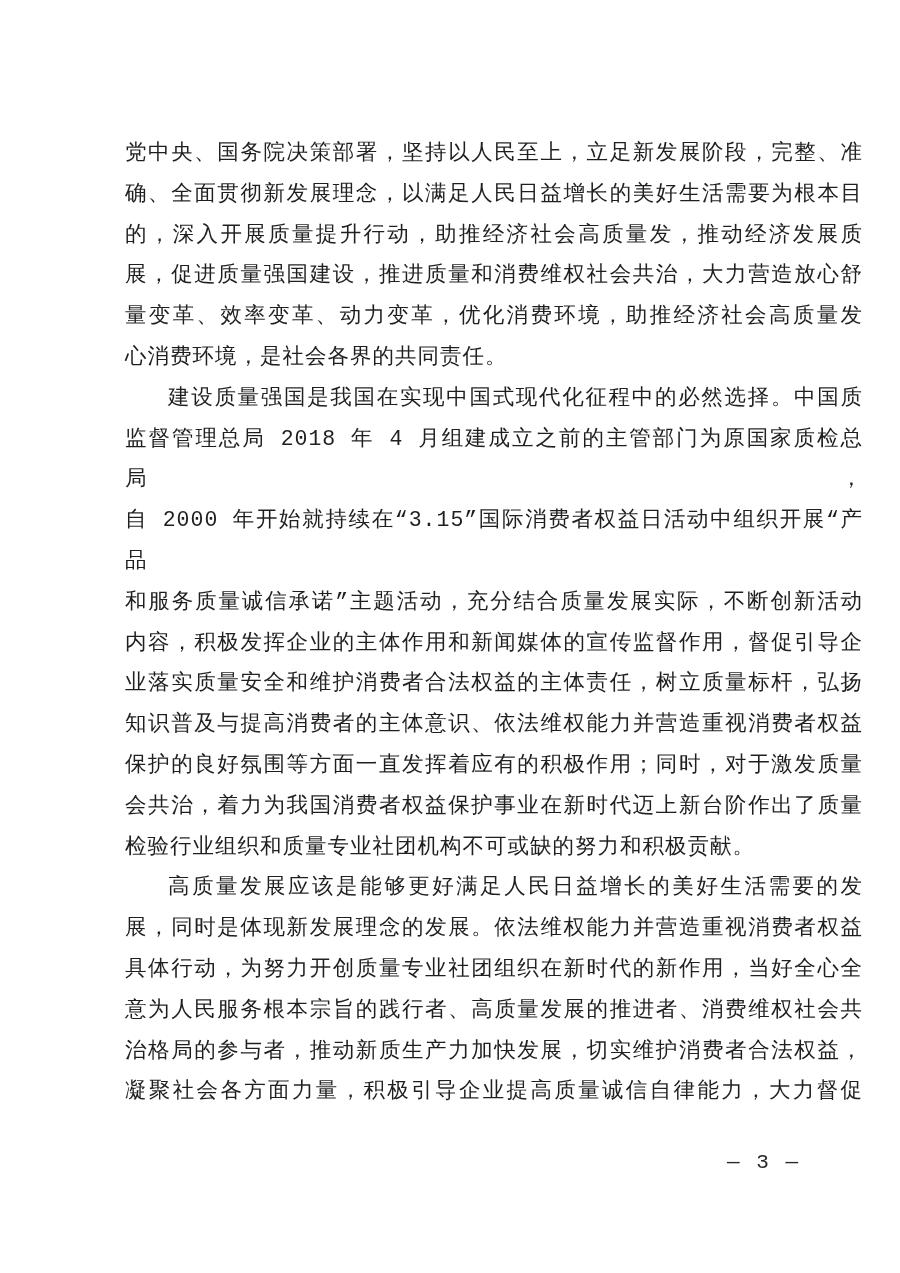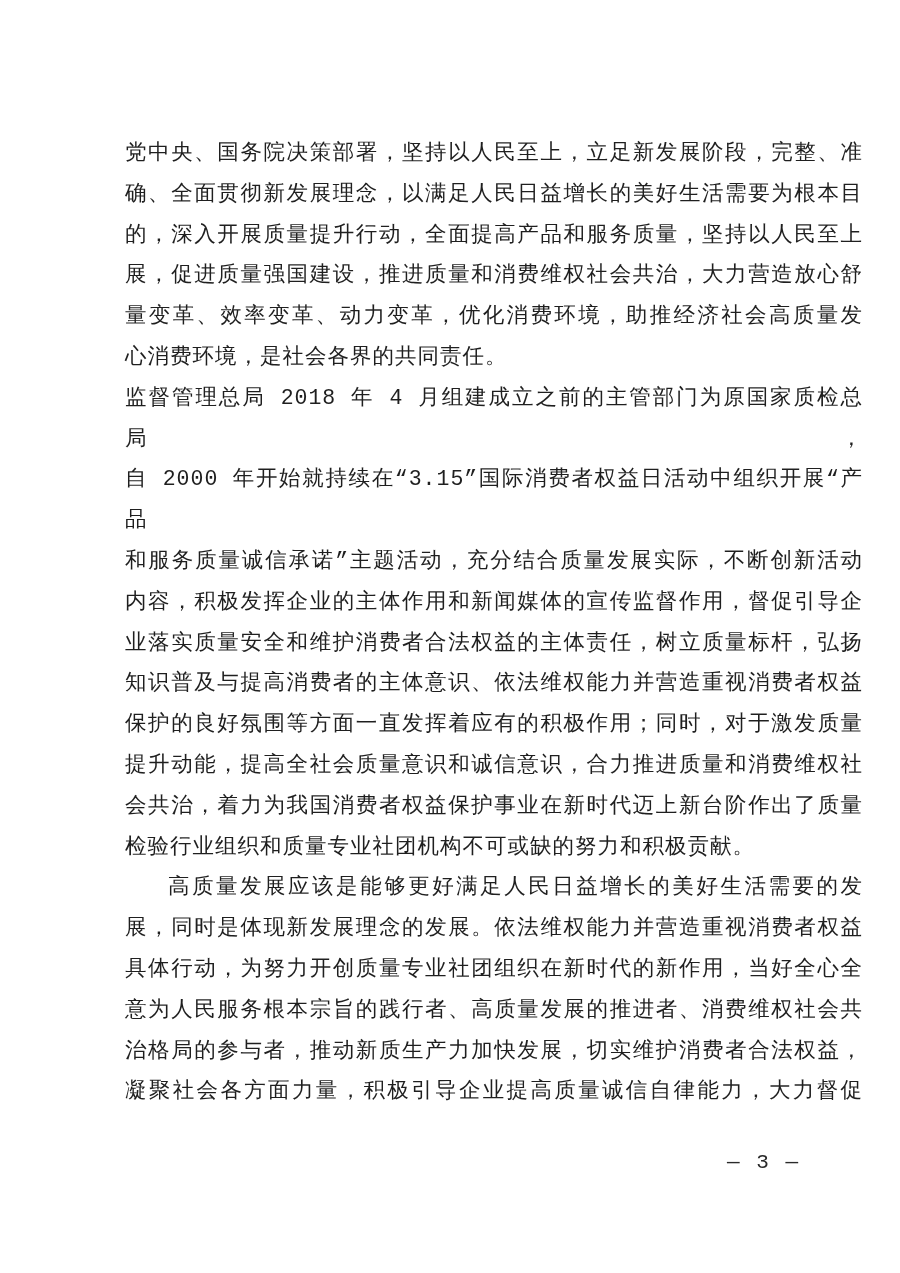--- a/index.html
+++ b/index.html
@@ -53,34 +53,34 @@
   }
 </style>
 </head>
 <body>
 
 <div class="page">
   <div class="content">
       <div class="paragraph">
         <div class="line">党中央、国务院决策部署，坚持以人民至上，立足新发展阶段，完整、准</div>
         <div class="line">确、全面贯彻新发展理念，以满足人民日益增长的美好生活需要为根本目</div>
-        <div class="line">的，深入开展质量提升行动，全面提高产品和服务质量，坚持以人民至上</div>
+        <div class="line">的，深入开展质量提升行动，助推经济社会高质量发，推动经济发展质</div>
         <div class="line">展，促进质量强国建设，推进质量和消费维权社会共治，大力营造放心舒</div>
         <div class="line">量变革、效率变革、动力变革，优化消费环境，助推经济社会高质量发</div>
         <div class="line last-line">心消费环境，是社会各界的共同责任。</div>
       </div>
       <div class="paragraph">
+        <div class="line indent">建设质量强国是我国在实现中国式现代化征程中的必然选择。中国质</div>
         <div class="line">监督管理总局 2018 年 4 月组建成立之前的主管部门为原国家质检总局，</div>
         <div class="line">自 2000 年开始就持续在“3.15”国际消费者权益日活动中组织开展“产品</div>
         <div class="line">和服务质量诚信承诺”主题活动，充分结合质量发展实际，不断创新活动</div>
         <div class="line">内容，积极发挥企业的主体作用和新闻媒体的宣传监督作用，督促引导企</div>
         <div class="line">业落实质量安全和维护消费者合法权益的主体责任，树立质量标杆，弘扬</div>
         <div class="line">知识普及与提高消费者的主体意识、依法维权能力并营造重视消费者权益</div>
         <div class="line">保护的良好氛围等方面一直发挥着应有的积极作用；同时，对于激发质量</div>
-        <div class="line">提升动能，提高全社会质量意识和诚信意识，合力推进质量和消费维权社</div>
         <div class="line">会共治，着力为我国消费者权益保护事业在新时代迈上新台阶作出了质量</div>
         <div class="line last-line">检验行业组织和质量专业社团机构不可或缺的努力和积极贡献。</div>
       </div>
       <div class="paragraph">
         <div class="line indent">高质量发展应该是能够更好满足人民日益增长的美好生活需要的发</div>
         <div class="line">展，同时是体现新发展理念的发展。依法维权能力并营造重视消费者权益</div>
         <div class="line">具体行动，为努力开创质量专业社团组织在新时代的新作用，当好全心全</div>
         <div class="line">意为人民服务根本宗旨的践行者、高质量发展的推进者、消费维权社会共</div>
         <div class="line">治格局的参与者，推动新质生产力加快发展，切实维护消费者合法权益，</div>
         <div class="line">凝聚社会各方面力量，积极引导企业提高质量诚信自律能力，大力督促</div>

